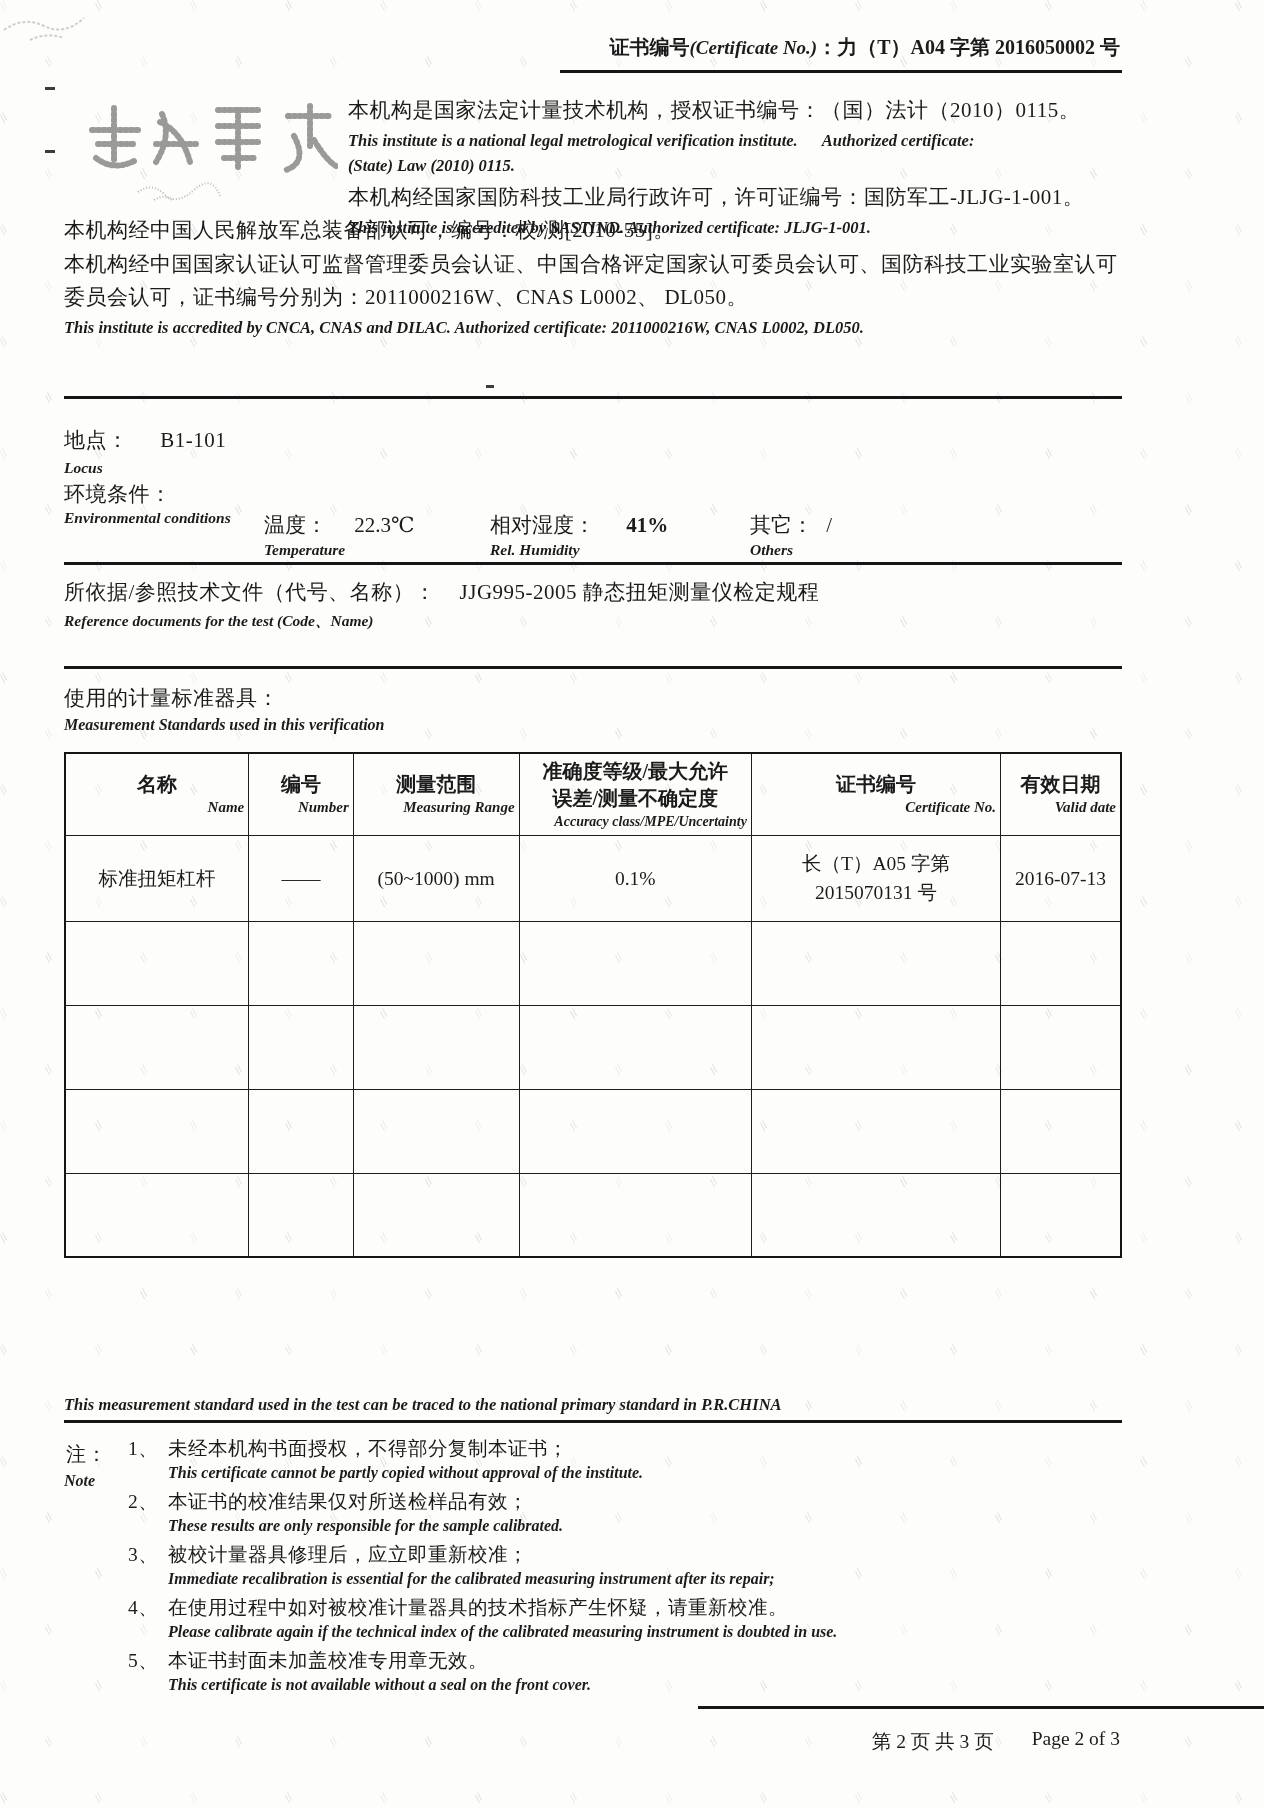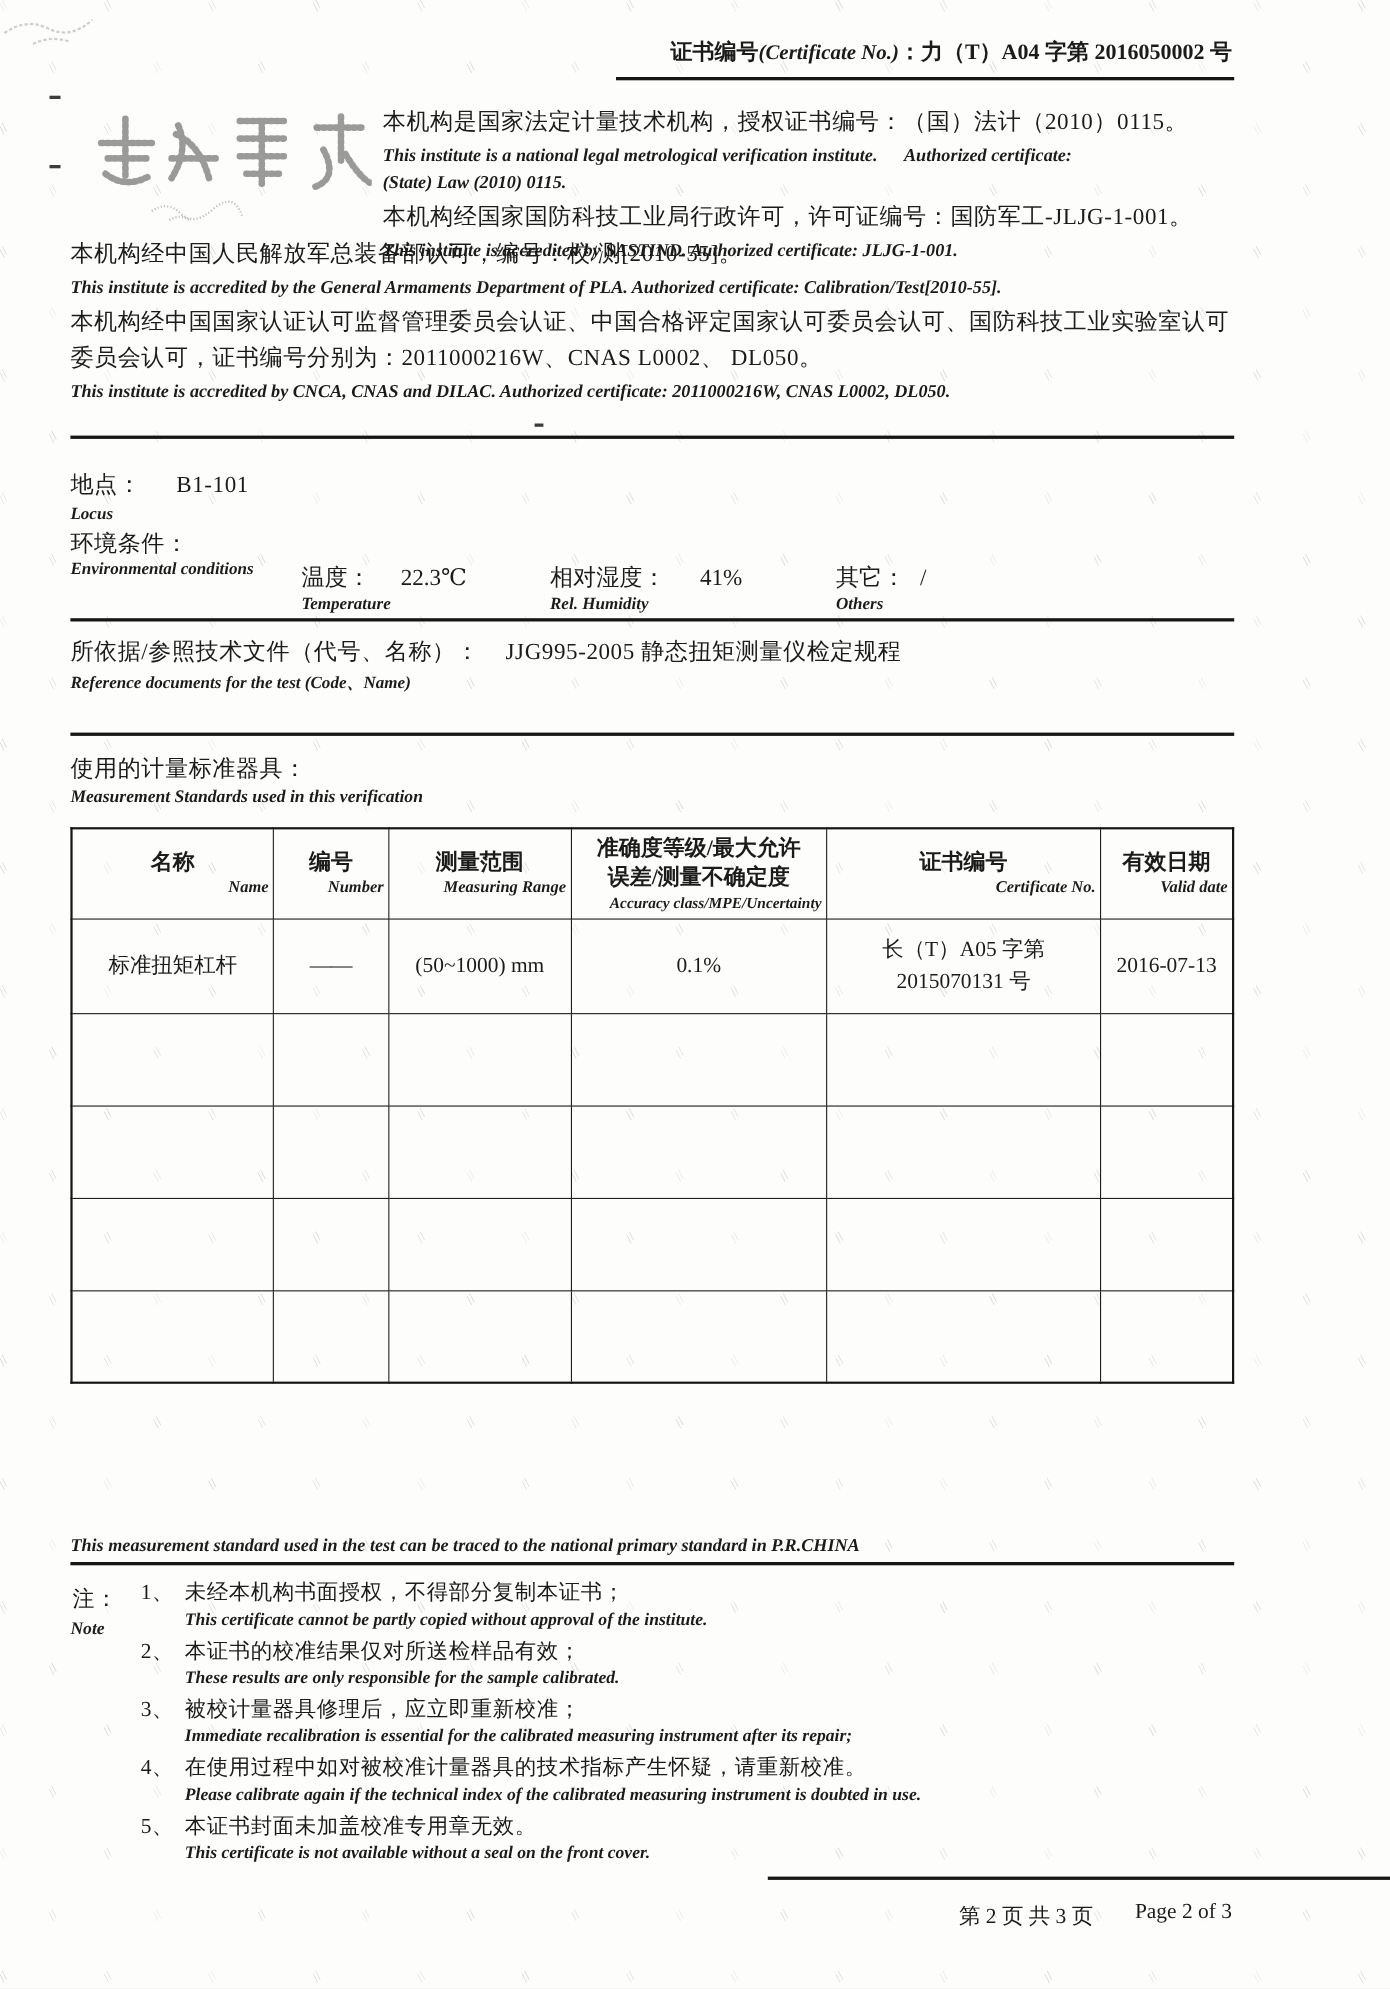--- a/index.html
+++ b/index.html
@@ -24,21 +24,21 @@
   
   #para-indent{left:348px;top:94px;width:782px;}
   #para-full{left:64px;top:214px;width:1058px;}
   .para-zh{margin:0 0 1px 0;}
   .para-en{margin:0 0 3px 0;text-align:justify;}
   
   #locus-zh{left:64px;top:424px;}
   #locus-en{left:64px;top:455px;}
   #env-zh{left:64px;top:478px;}
   #env-en{left:64px;top:505px;font-size:15.5px;}
-  #env-row{left:240px;top:512px;width:900px;display:flex;}
+  #env-row{left:230px;top:512px;width:900px;display:flex;}
   .env-group{display:flex;flex-direction:column;}
   .env-vals{font-size:21px;line-height:27px;}
   .env-lab-en{font-style:italic;font-weight:bold;font-size:15.5px;line-height:21px;}
   #env-temp{width:226px;margin-left:34px;}
   #env-hum{width:260px;}
   #env-oth{width:200px;}
   
   #ref-row{left:64px;top:576px;width:1058px;}
   #ref-row .ref-val{margin-left:18px;text-align:right;}
   #ref-en{left:64px;top:608px;font-size:15.5px;}
@@ -552,21 +552,20 @@
     <div class="zh para-zh">本机构是国家法定计量技术机构，授权证书编号：（国）法计（2010）0115。</div>
     <div class="en para-en prewrap">This institute is a national legal metrological verification institute.      Authorized certificate:
 (State) Law (2010) 0115.</div>
     <div class="zh para-zh">本机构经国家国防科技工业局行政许可，许可证编号：国防军工-JLJG-1-001。</div>
     <div class="en para-en" style="text-align:left;">This institute is accredited by SASTIND. Authorized certificate: JLJG-1-001.</div>
   </div>
 
   
   <div class="layer" id="para-full">
     <div class="zh para-zh">本机构经中国人民解放军总装备部认可，编号：校/测[2010-55]。</div>
-    <div class="en para-en" style="text-align:left;">This institute is accredited by the General Armaments Department of PLA. Authorized certificate: Calibration/Test[2010-55].</div>
     <div class="zh para-zh prewrap">本机构经中国国家认证认可监督管理委员会认证、中国合格评定国家认可委员会认可、国防科技工业实验室认可
 委员会认可，证书编号分别为：2011000216W、CNAS L0002、 DL050。</div>
     <div class="en para-en" style="text-align:left;">This institute is accredited by CNCA, CNAS and DILAC. Authorized certificate: 2011000216W, CNAS L0002, DL050.</div>
   </div>
 
   <div class="rule" style="top:396px;left:64px;width:1058px;"></div>
 
   
   <div class="layer zh" id="locus-zh">
     <span>地点：</span>
@@ -580,21 +579,21 @@
     <div class="env-group" id="env-temp">
       <div class="env-vals">
         <span>温度：</span>
         <span style="margin-left:22px;">22.3℃</span>
       </div>
       <div class="env-lab-en">Temperature</div>
     </div>
     <div class="env-group" id="env-hum">
       <div class="env-vals">
         <span>相对湿度：</span>
-        <span style="margin-left:26px;">41%</span>
+        <span style="margin-left:26px;font-weight:bold;">41%</span>
       </div>
       <div class="env-lab-en">Rel. Humidity</div>
     </div>
     <div class="env-group" id="env-oth">
       <div class="env-vals">
         <span>其它：</span>
         <span style="margin-left:8px;">/</span>
       </div>
       <div class="env-lab-en">Others</div>
     </div>

